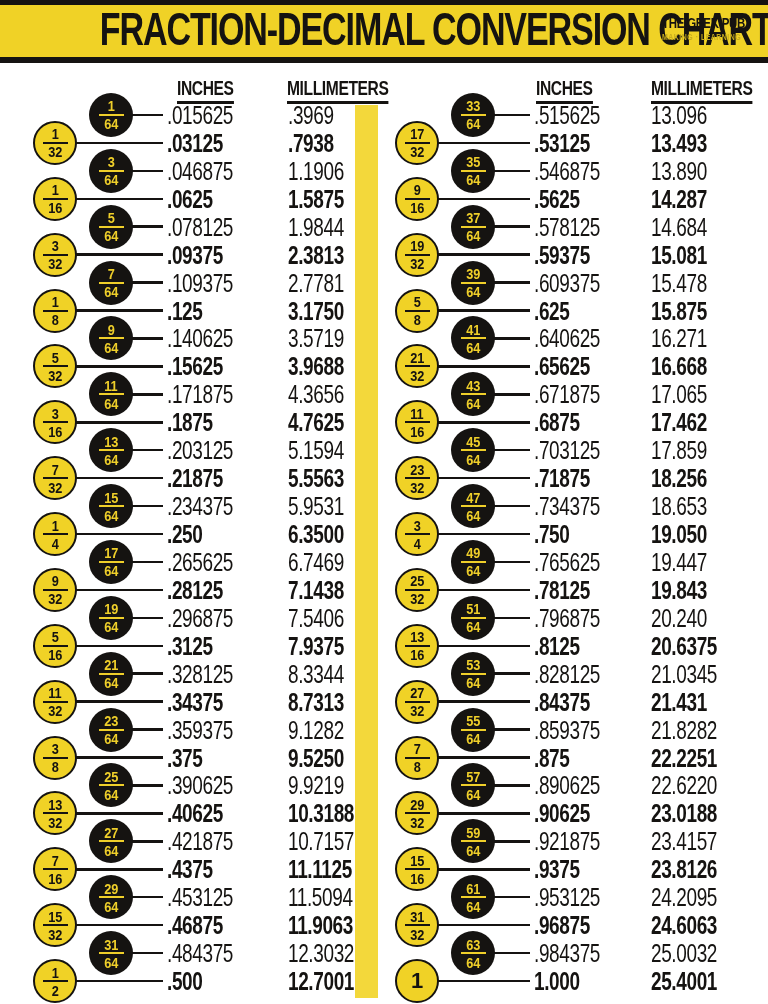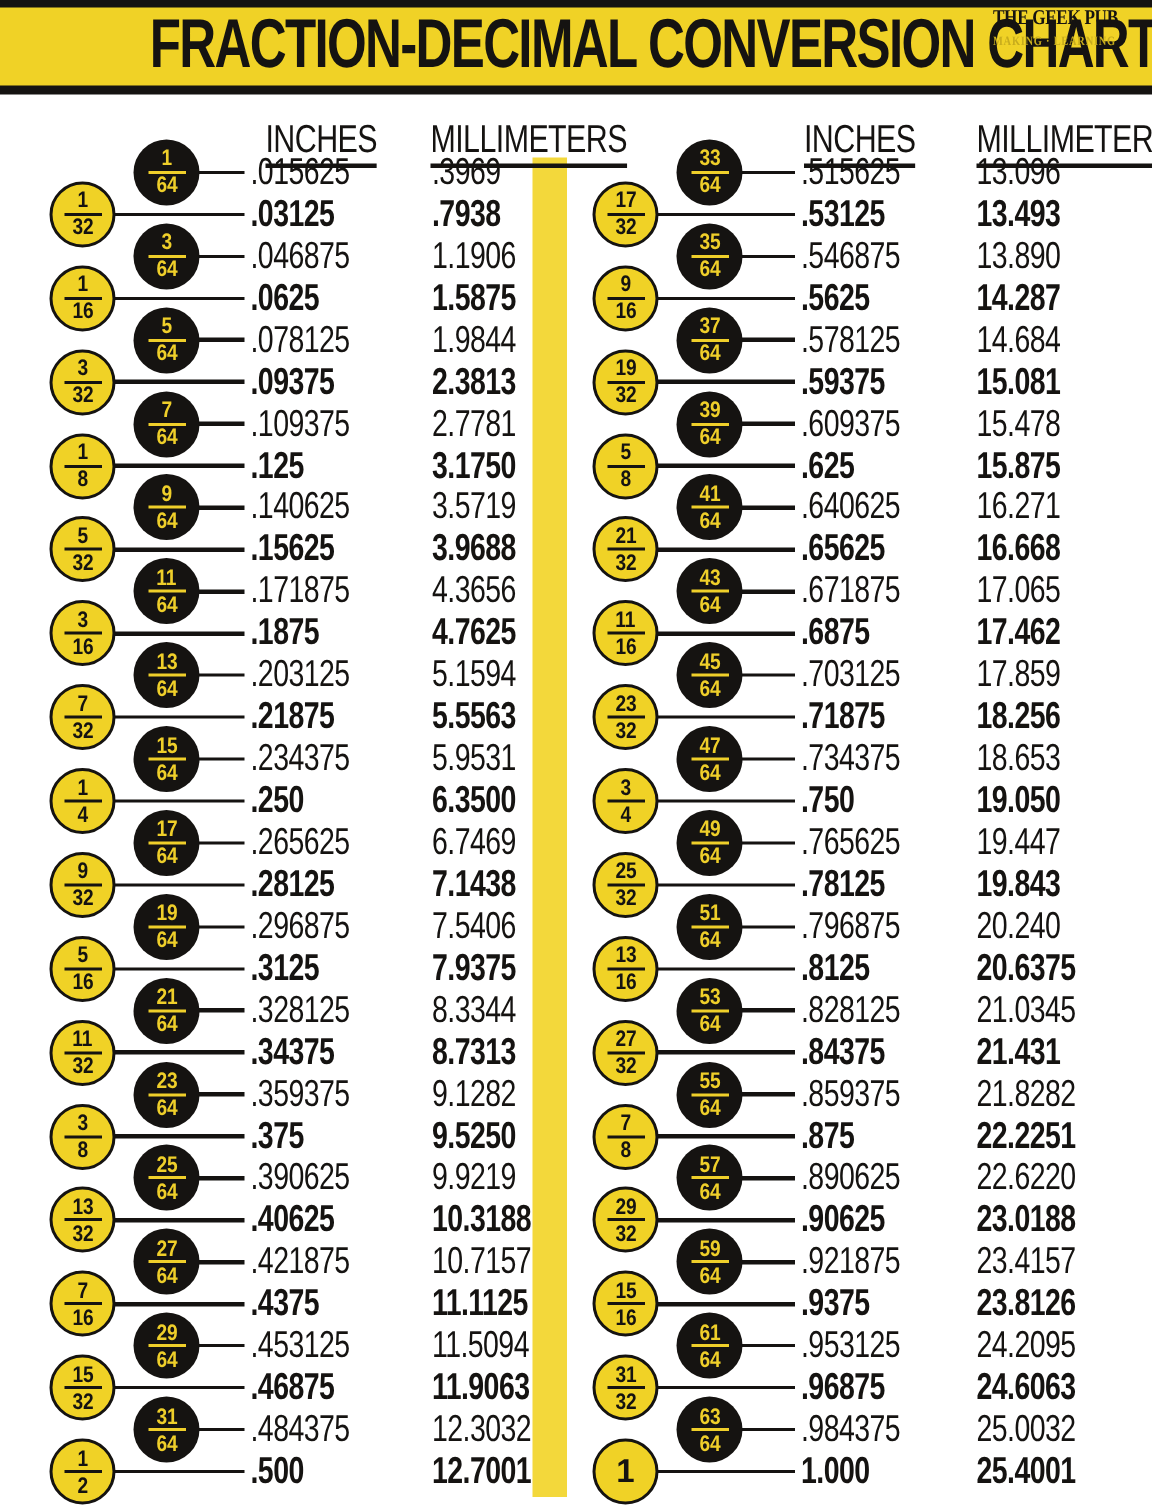--- a/index.html
+++ b/index.html
@@ -10,35 +10,35 @@
   .page{position:absolute;inset:0;overflow:hidden;}
 
   
   header{position:absolute;top:0;left:0;width:768px;height:63px;background:#151311;}
   .band{position:absolute;top:5px;left:0;right:0;height:52px;background:#F0D226;}
   h1{
     position:absolute;left:0;right:0;top:50%;margin:0;text-align:center;
     font-size:46px;font-weight:700;letter-spacing:-1.5px;white-space:nowrap;
     transform:translateY(-54%) scaleX(0.74);color:#151311;
   }
-  .logo{position:absolute;right:5px;top:0;color:#151311;font-family:Liberation Serif, serif;}
+  .logo{position:absolute;right:5px;top:10px;color:#151311;}
   .logo1{font-size:14px;font-weight:700;letter-spacing:-0.3px;white-space:nowrap;
          transform:scaleX(0.82);transform-origin:left center;}
   .logo2{font-size:8.5px;font-weight:700;color:#C7AC1D;letter-spacing:0.6px;white-space:nowrap;
          transform:scaleX(0.82);transform-origin:left center;margin-top:1px;}
 
   
   main{position:absolute;top:63px;left:0;width:768px;height:941px;}
   .divider{position:absolute;left:355px;top:42px;width:23px;height:893px;background:#F3D83B;}
 
   .half{position:absolute;top:0;width:384px;height:941px;--rh:27.94px;}
   .half.left {left:0;   --yc:33px;--bc:89px;--tx:167px;--mx:288px;--ih:177px;--mh:287px;}
   .half.right{left:384px;--yc:11px;--bc:67px;--tx:150px;--mx:267px;--ih:152px;--mh:267px;}
 
-  .colhead{position:absolute;top:14px;font-weight:400;font-size:26px;white-space:nowrap;}
+  .colhead{position:absolute;top:14px;font-weight:700;font-size:20px;white-space:nowrap;}
   .colhead i{font-style:normal;display:inline-block;letter-spacing:-0.5px;
     transform:scaleX(0.78);transform-origin:left top;
     border-bottom:3.5px solid #151311;padding-bottom:1px;}
   .colhead.inches{left:var(--ih);}
   .colhead.mm{left:var(--mh);}
 
   .rows{position:absolute;left:0;top:38px;width:384px;}
   .row{position:relative;height:var(--rh);}
 
   .line{position:absolute;top:50%;height:2.5px;margin-top:-1.25px;background:#151311;}

